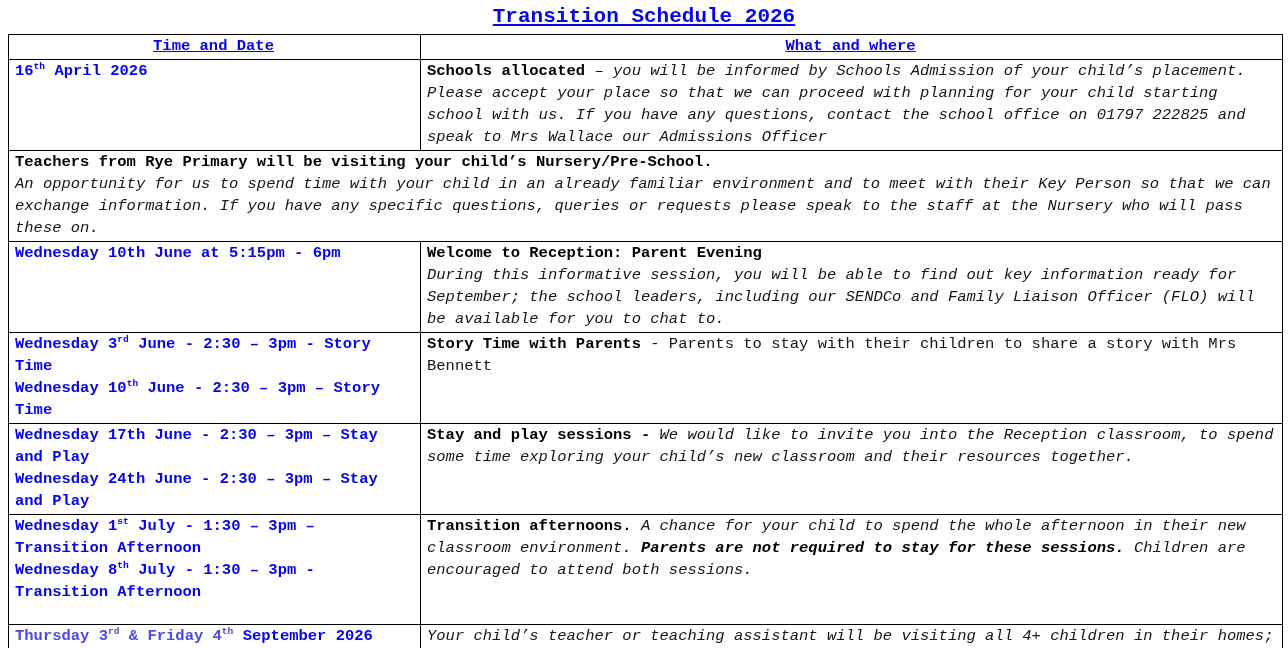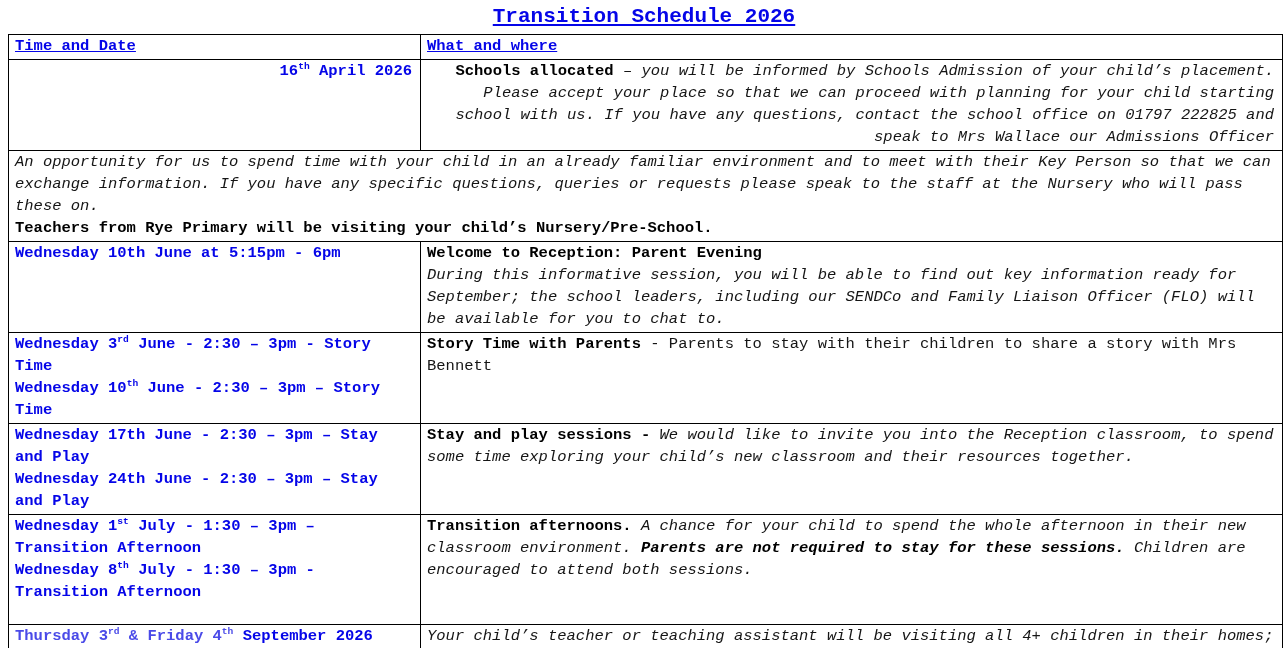--- a/index.html
+++ b/index.html
@@ -22,21 +22,21 @@
     margin-left:8px;
     width:1275px;
     border:1px solid #000;
     box-sizing:border-box;
   }
   .row{
     display:flex;
     border-top:1px solid #000;
     box-sizing:border-box;
   }
-  .row.header-row{border-top:none;min-height:24px;}
+  .row.header-row{border-top:none;min-height:24px;text-align:center;}
   .cell{
     box-sizing:border-box;
     padding:0 8px 2px 6px;
     font-size:15.5px;
     line-height:22px;
   }
   .date-cell{
     width:412px;
     flex:0 0 412px;
     border-right:1px solid #000;
@@ -75,32 +75,32 @@
   <div class="table">
     <div class="row header-row">
       <div class="cell date-cell header-cell">
         <span class="hdr">Time and Date</span>
       </div>
       <div class="cell desc-cell header-cell">
         <span class="hdr">What and where</span>
       </div>
     </div>
     <div>
-        <div class="row" style="min-height: 69px; text-align: right;">
+        <div class="row" style="min-height: 69px;">
           <div class="cell date-cell">
             <div class="line"><span class="">16</span><span class="sup">th</span><span class=""> April 2026</span></div>
           </div>
           <div class="cell desc-cell">
             <div class="para"><span class="b">Schools allocated</span><span class="i"> – you will be informed by Schools Admission of your child’s placement. Please accept your place so that we can proceed with planning for your child starting school with us. If you have any questions, contact the school office on 01797 222825 and speak to Mrs Wallace our Admissions Officer</span></div>
           </div>
         </div>
         <div class="row" style="min-height: 90px;">
           <div class="cell desc-cell">
+            <div class="para"><span class="b">Teachers from Rye Primary will be visiting your child’s Nursery/Pre-School.</span></div>
             <div class="para"><span class="i">An opportunity for us to spend time with your child in an already familiar environment and to meet with their Key Person so that we can exchange information. If you have any specific questions, queries or requests please speak to the staff at the Nursery who will pass these on.</span></div>
-            <div class="para"><span class="b">Teachers from Rye Primary will be visiting your child’s Nursery/Pre-School.</span></div>
           </div>
         </div>
         <div class="row" style="min-height: 67px;">
           <div class="cell date-cell">
             <div class="line"><span class="">Wednesday 10th June at 5:15pm - 6pm</span></div>
           </div>
           <div class="cell desc-cell">
             <div class="para"><span class="b">Welcome to Reception: Parent Evening</span></div>
             <div class="para"><span class="i">During this informative session, you will be able to find out key information ready for September; the school leaders, including our SENDCo and Family Liaison Officer (FLO) will be available for you to chat to.</span></div>
           </div>

